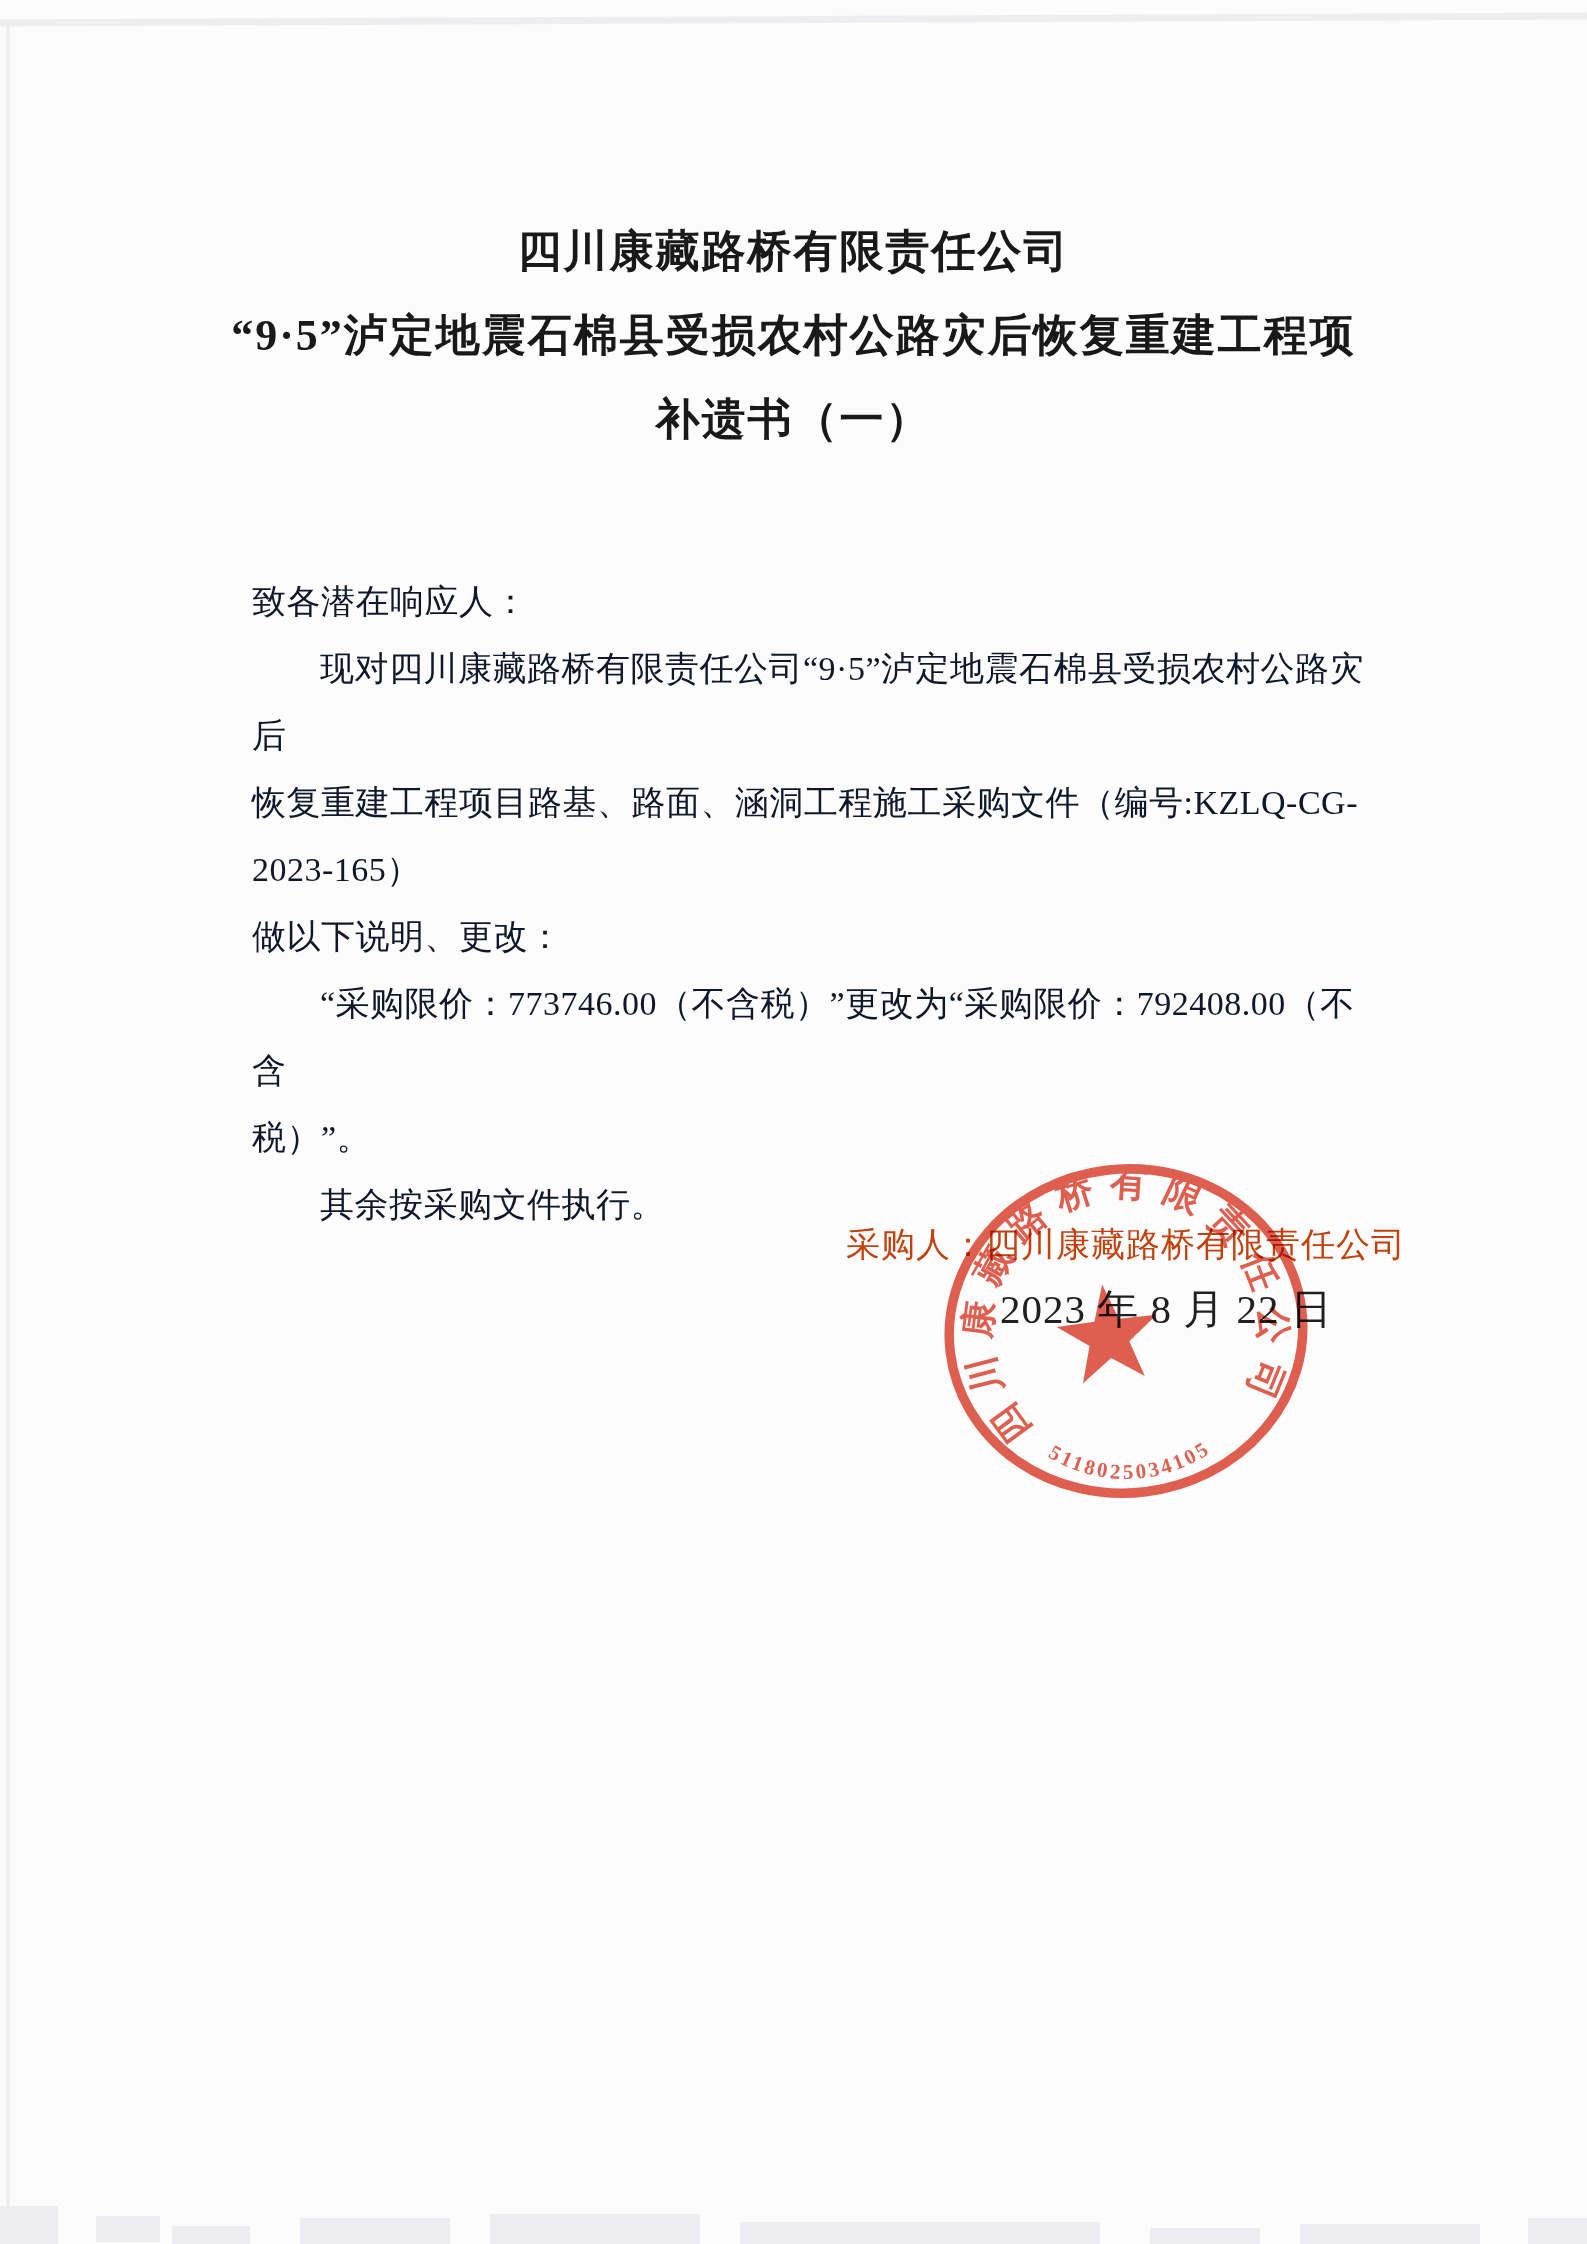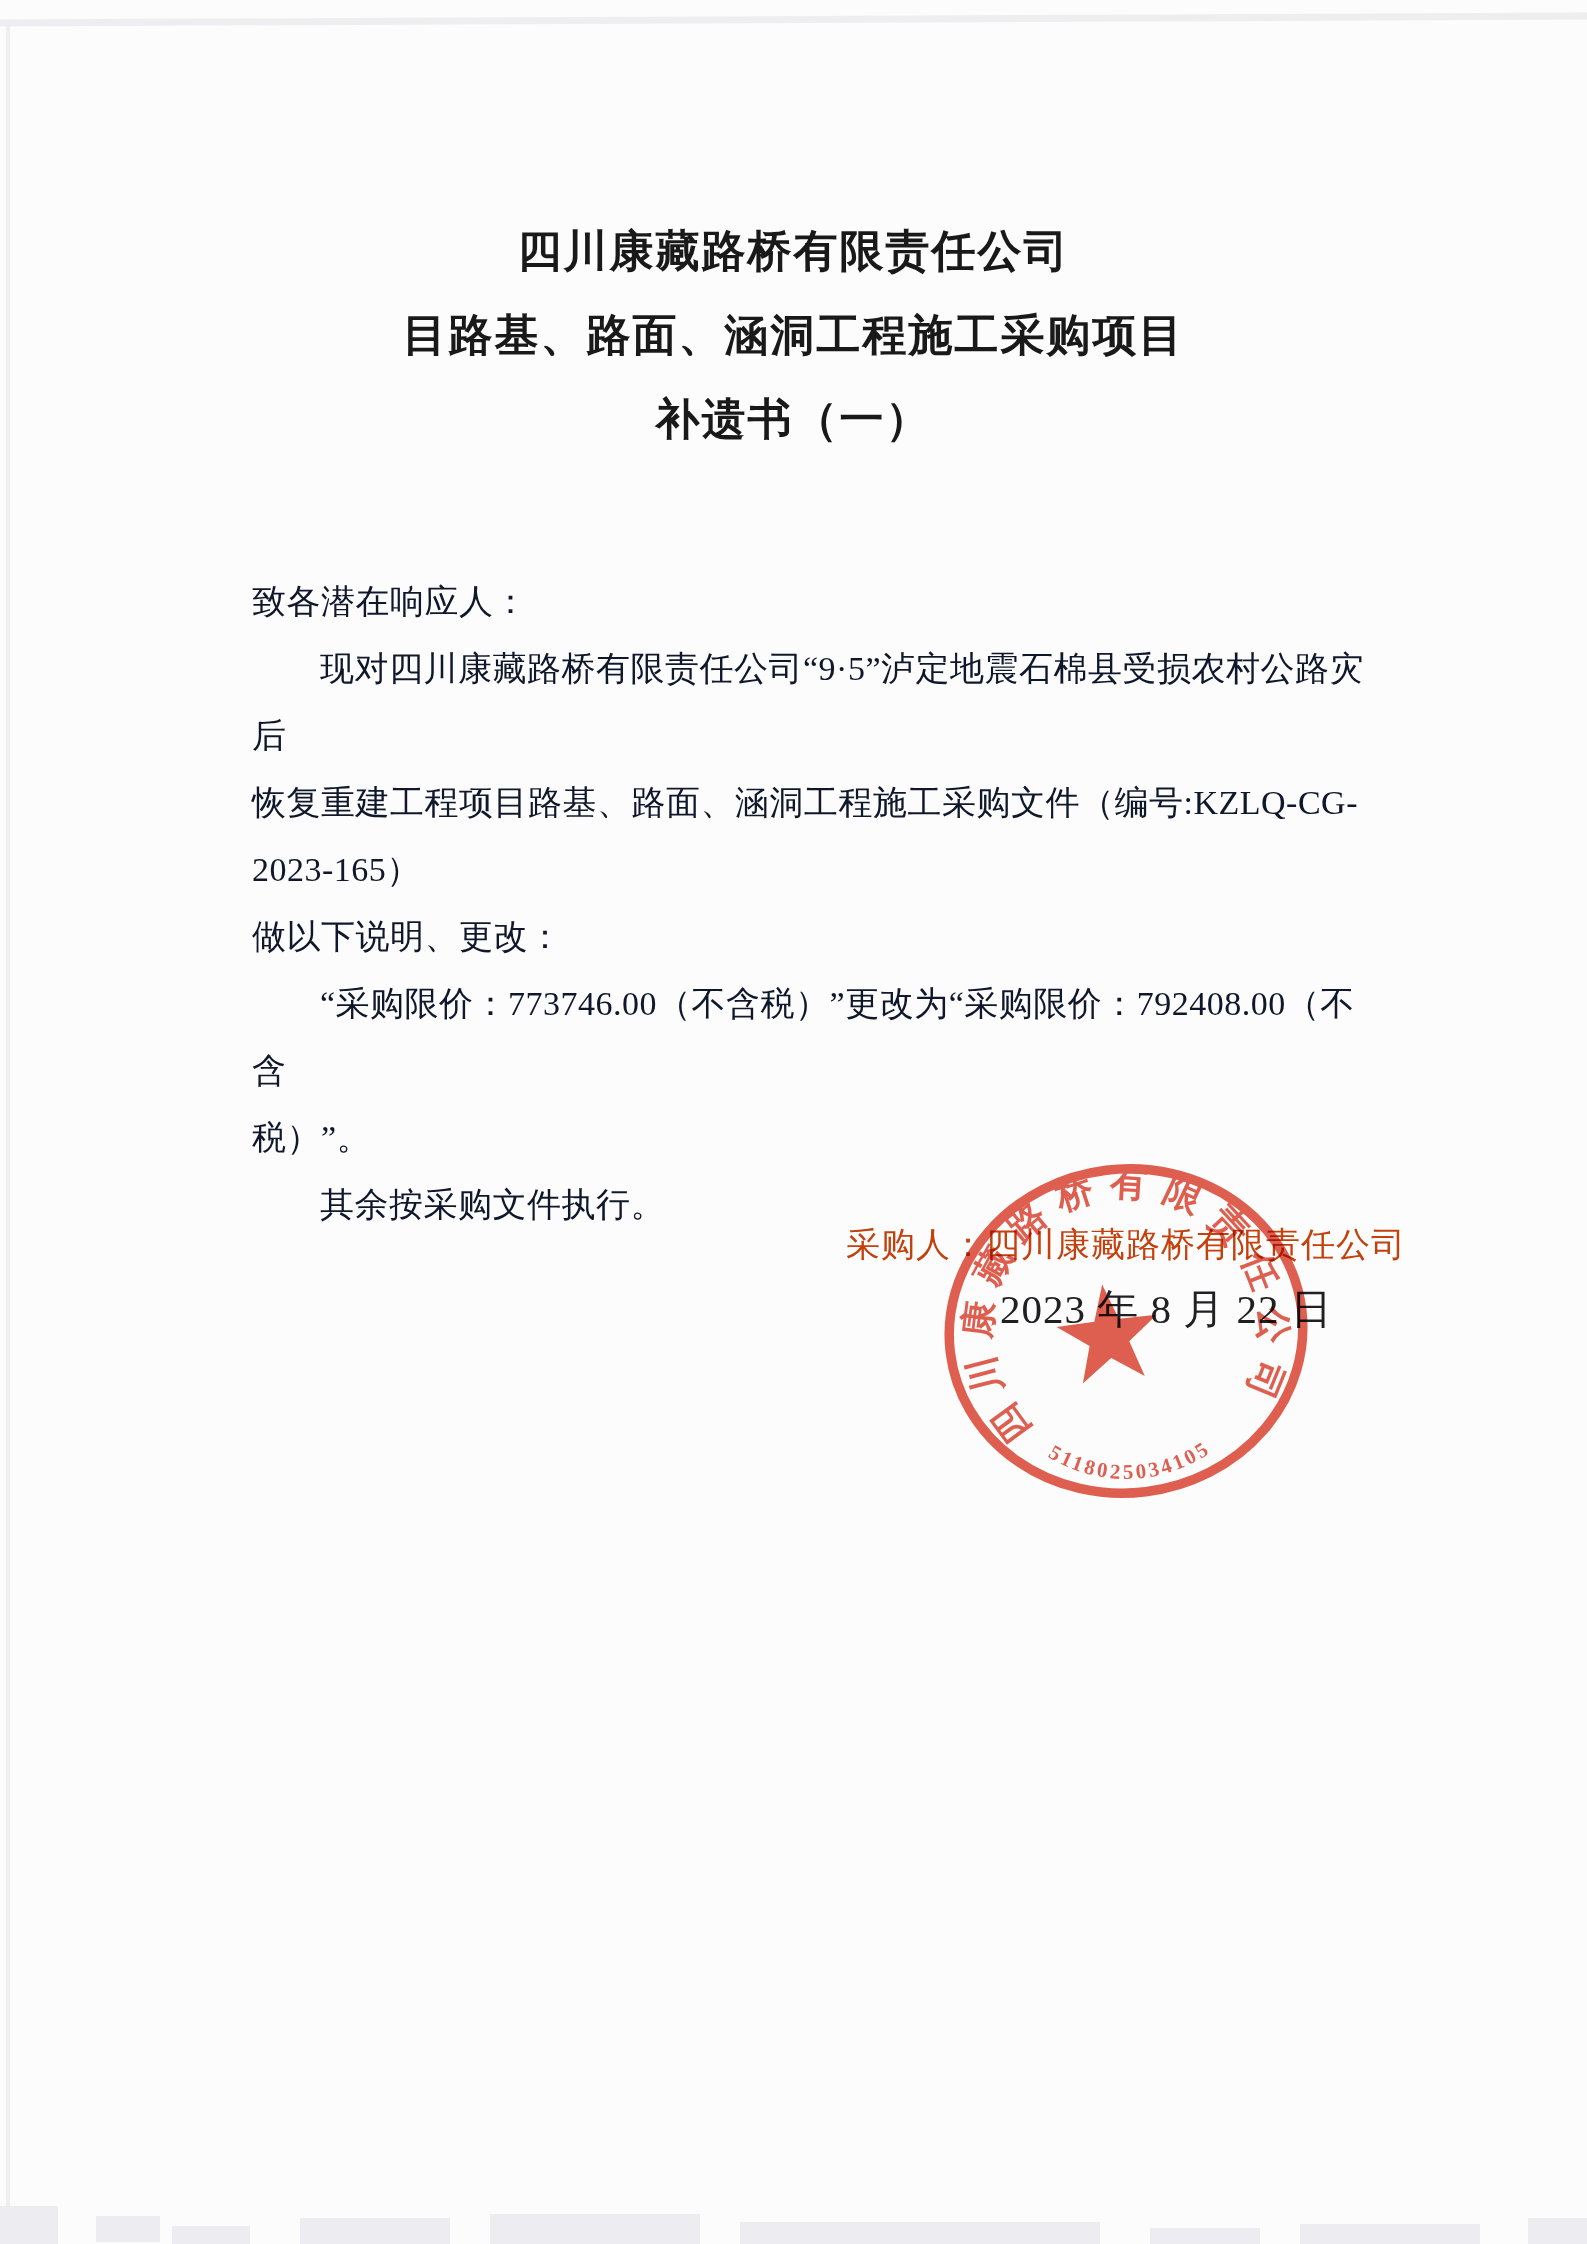--- a/index.html
+++ b/index.html
@@ -70,21 +70,21 @@
   <div class="blob" style="left:172px;top:2226px;width:78px;height:18px"></div>
   <div class="blob" style="left:300px;top:2218px;width:150px;height:26px"></div>
   <div class="blob" style="left:490px;top:2214px;width:210px;height:30px"></div>
   <div class="blob" style="left:740px;top:2222px;width:360px;height:22px"></div>
   <div class="blob" style="left:1150px;top:2228px;width:110px;height:16px"></div>
   <div class="blob" style="left:1300px;top:2224px;width:180px;height:20px"></div>
   <div class="blob" style="left:1528px;top:2218px;width:59px;height:26px"></div>
 
   <div class="title">
     <div>四川康藏路桥有限责任公司</div>
-    <div>目路基、路面、涵洞工程施工采购项目</div>
+    <div>“9·5”泸定地震石棉县受损农村公路灾后恢复重建工程项</div>
     <div>补遗书（一）</div>
   </div>
 
   <div class="body-block">
     <div>致各潜在响应人：</div>
     <div class="ind">现对四川康藏路桥有限责任公司“9·5”泸定地震石棉县受损农村公路灾后</div>
     <div>恢复重建工程项目路基、路面、涵洞工程施工采购文件（编号:KZLQ-CG-2023-165）</div>
     <div>做以下说明、更改：</div>
     <div class="ind">“采购限价：773746.00（不含税）”更改为“采购限价：792408.00（不含</div>
     <div>税）”。</div>

